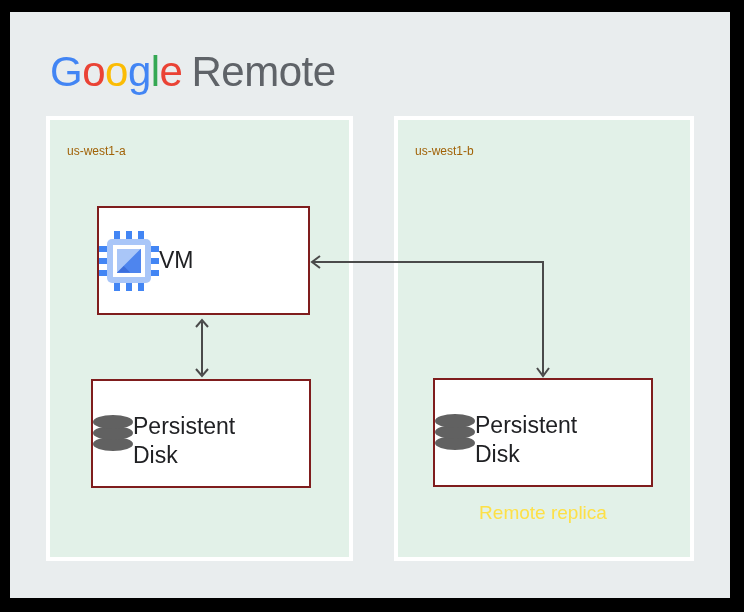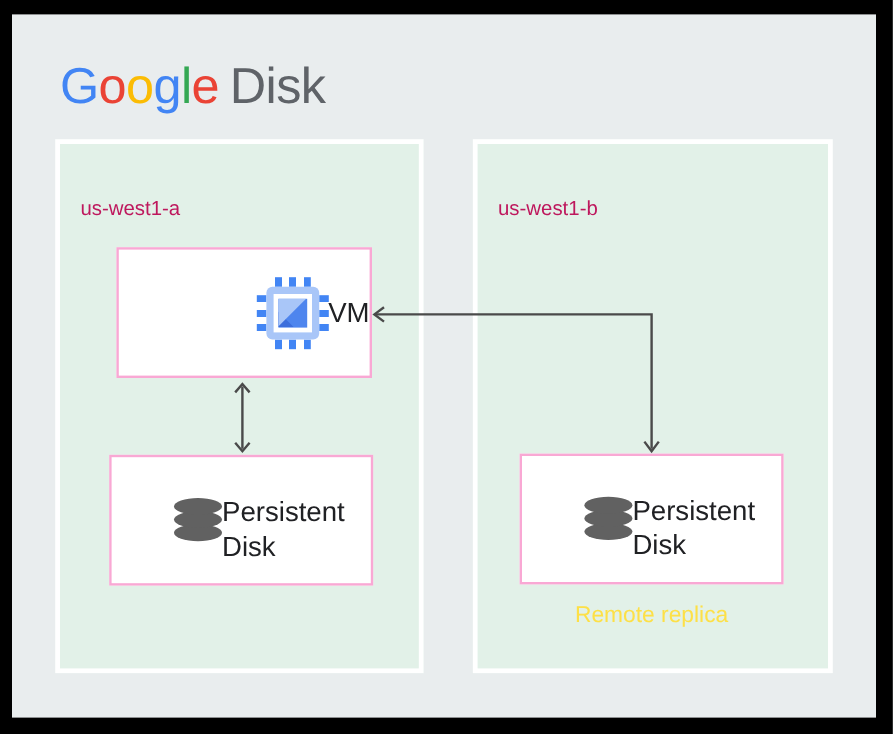--- a/index.html
+++ b/index.html
@@ -23,27 +23,27 @@
   .logo .cloud { color:#5F6368; margin-left:9px; }
   
   .zone {
     position:absolute; top:116px; height:445px;
     background:#E2F1E8; border:4px solid #FFFFFF;
   }
   .zone-a { left:46px; width:307px; }
   .zone-b { left:394px; width:300px; }
   .zone-label {
     position:absolute; left:17px; top:24px;
-    font-size:17px; color:#be185d;margin-top:20px;
+    font-size:12px; color:#a16207;
   }
   
   .node {
     position:absolute;
-    background:#FFFFFF; border:2px solid #f9a8d4;
-    display:flex; align-items:center; justify-content:flex-end; 
+    background:#FFFFFF; border:2px solid #7f1d1d;
+    display:flex; align-items:center; justify-content:flex-start; 
   }
   .node-vm   { left:97px;  top:206px; width:213px; height:109px; }
   .node-da   { left:91px;  top:379px; width:220px; height:109px; }
   .node-db   { left:433px; top:378px; width:220px; height:109px; }
   .node-label { font-size:23px; color:#202124; line-height:29px; }
   .disk-label { width:124px;margin-top:15px; }
   .caption {
     position:absolute; left:433px; top:502px; width:220px;
     text-align:center; font-size:19px; color:#fde047;
   }
@@ -94,21 +94,21 @@
   .disk .d3 { top:22px; z-index:1; box-shadow:0 -3px 0 #FFFFFF; }
   
   svg.arrows { position:absolute; left:0; top:0; pointer-events:none; }
 </style>
 </head>
 <body>
 
 <div class="canvas">
 
   <div class="logo">
-    <span><span style="color: rgb(66, 133, 244);">G</span><span style="color: rgb(234, 67, 53);">o</span><span style="color: rgb(251, 188, 4);">o</span><span style="color: rgb(66, 133, 244);">g</span><span style="color: rgb(52, 168, 83);">l</span><span style="color: rgb(234, 67, 53);">e</span></span><span class="cloud">Disk</span>
+    <span><span style="color: rgb(66, 133, 244);">G</span><span style="color: rgb(234, 67, 53);">o</span><span style="color: rgb(251, 188, 4);">o</span><span style="color: rgb(66, 133, 244);">g</span><span style="color: rgb(52, 168, 83);">l</span><span style="color: rgb(234, 67, 53);">e</span></span><span class="cloud">Remote</span>
   </div>
 </div>
 
 <div class="zone zone-a">
   <div class="zone-label">us-west1-a</div>
 </div>
 
 <div class="zone zone-b">
   <div class="zone-label">us-west1-b</div>
 </div>

